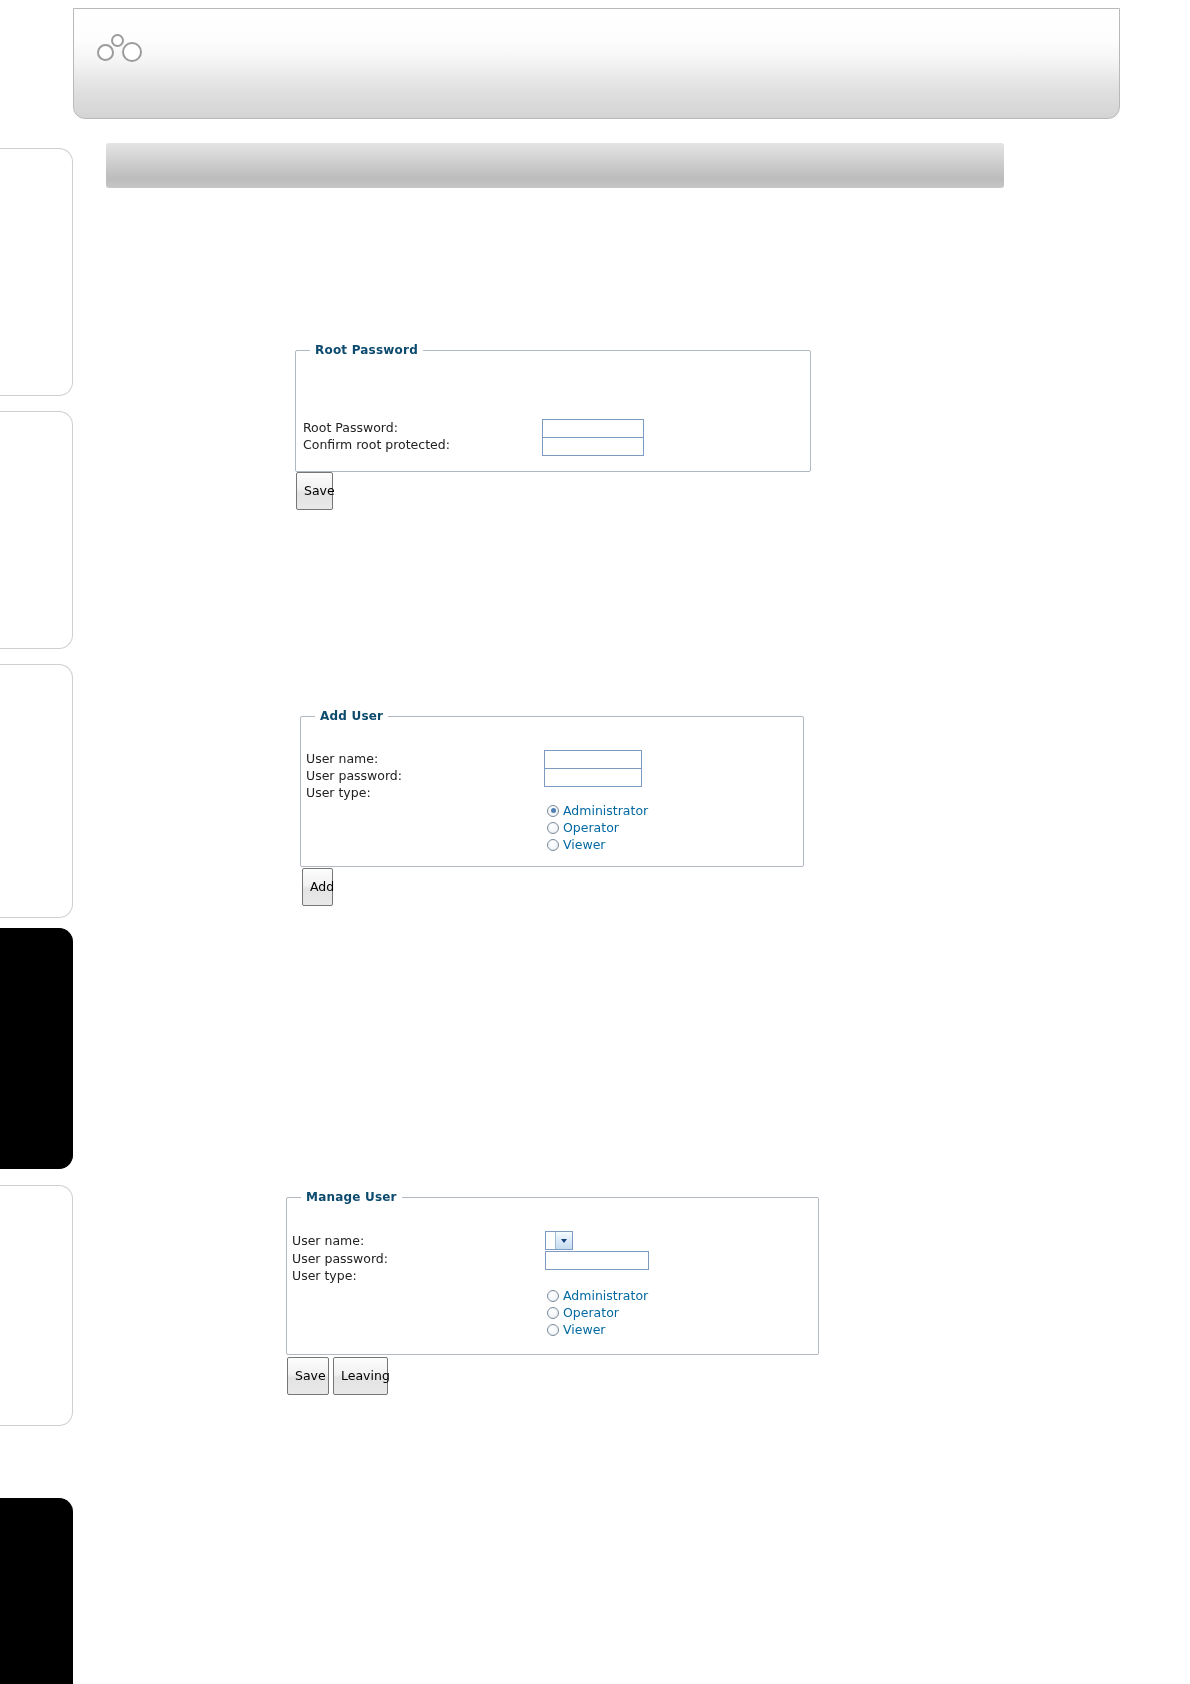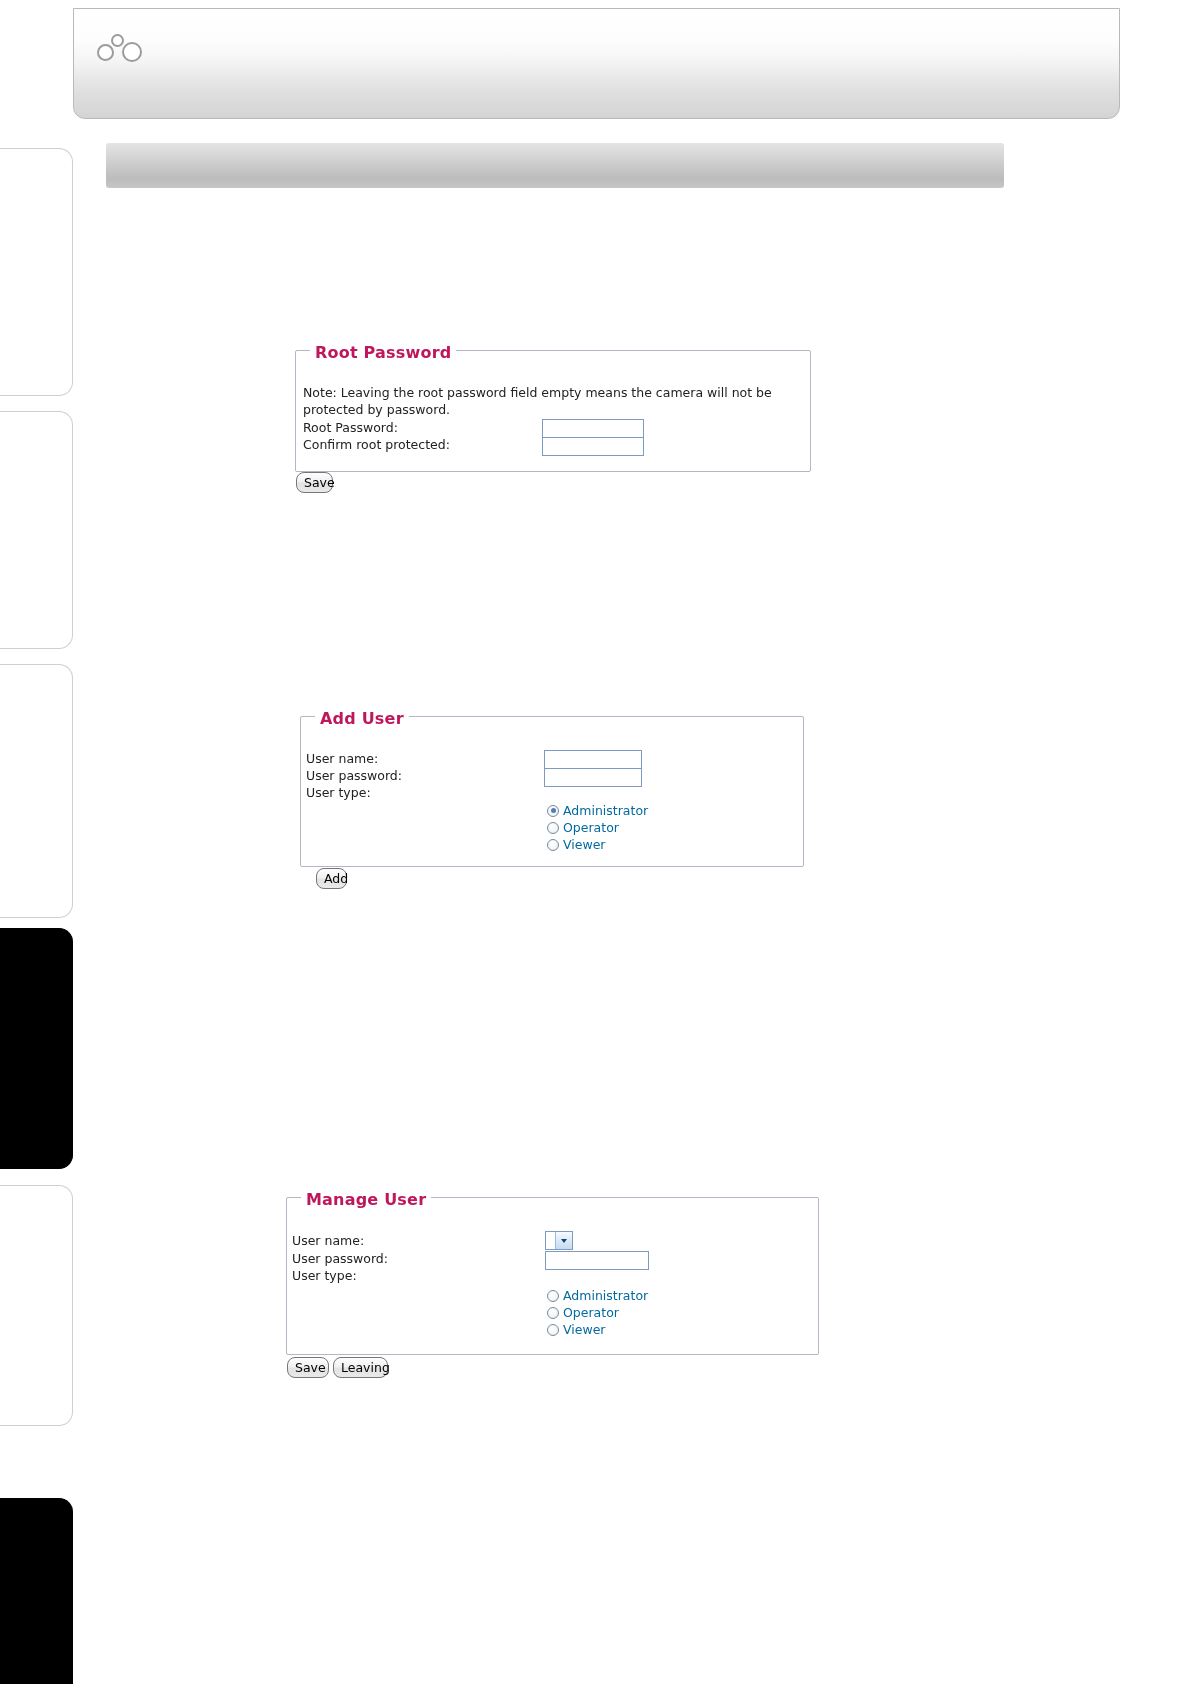--- a/index.html
+++ b/index.html
@@ -89,23 +89,23 @@
     border-radius: 2px;
     background: #ffffff;
     box-sizing: border-box;
   }
   .legend {
     position: absolute;
     top: -8px;
     left: 14px;
     background: #ffffff;
     padding: 0 5px;
-    font-size: 16px;
+    font-size: 12px;
     font-weight: bold;
-    color: #be185d;
+    color: #0c4a6e;
     white-space: nowrap;
     letter-spacing: .2px;
   }
   .note-text {
     position: absolute;
     font-size: 12.5px;
     color: #222;
     line-height: 17px;
   }
   .field-label {
@@ -121,27 +121,27 @@
     box-sizing: border-box;
     height: 19px;
     font-size: 12px;
     font-family: "DejaVu Sans", sans-serif;
     padding: 0 2px;
     color: #000;
   }
   .btn {
     position: absolute;
     border: 1px solid #767676;
-    border-radius: 8px;
+    border-radius: 2px;
     background: linear-gradient(to bottom, #fdfdfd 0%, #f1f1f1 45%, #e3e3e3 55%, #e9e9e9 100%);
     font-size: 12.5px;
     font-family: "DejaVu Sans", sans-serif;
     color: #000;
-    height: 21px;
-    padding: 0 7px;
+    height: 38px;
+    padding: 8px 7px;
     line-height: 19px;
     text-align: center;
     box-sizing: border-box;
     cursor: default;
   }
   .radio-row {
     position: absolute;
     display: flex;
     align-items: center;
     font-size: 12.5px;
@@ -213,21 +213,20 @@
 
 <div class="side-tab tab-1"></div>
 <div class="side-tab tab-2"></div>
 <div class="side-tab tab-3"></div>
 <div class="side-tab tab-4 dark"></div>
 <div class="side-tab tab-5"></div>
 <div class="side-tab tab-6 dark"></div>
 
 <div class="fieldset" style="left:295px; top:350px; width:516px; height:122px;">
   <span class="legend">Root Password</span>
-  <span class="note-text" style="left:7px; top:33px; width:497px;">Note: Leaving the root password field empty means the camera will not be protected by password.</span>
   <span class="field-label" style="left:7px; top:69px;">Root Password:</span>
   <span class="field-label" style="left:7px; top:86px;">Confirm root protected:</span>
   <input class="text-input" type="password" style="left: 246px; top: 68px; width: 102px;" value="">
   <input class="text-input" type="password" style="left: 246px; top: 86px; width: 102px;" value="">
 </div>
 <div class="btn" style="left:296px; top:472px; width:37px;">Save</div>
 
 <div class="fieldset" style="left:300px; top:716px; width:504px; height:151px;">
   <span class="legend">Add User</span>
   <span class="field-label" style="left:5px; top:34px;">User name:</span>
@@ -242,21 +241,21 @@
   </div>
   <div class="radio-row" style="left:246px; top:103px;">
     <span class="radio"></span>
     <span>Operator</span>
   </div>
   <div class="radio-row" style="left:246px; top:120px;">
     <span class="radio"></span>
     <span>Viewer</span>
   </div>
 </div>
-<div class="btn" style="left:316px; top:868px; width:31px;">Add</div>
+<div class="btn" style="left:302px; top:868px; width:31px;">Add</div>
 
 <div class="fieldset" style="left:286px; top:1197px; width:533px; height:158px;padding-left:21px;">
   <span class="legend">Manage User</span>
   <span class="field-label" style="left:5px; top:35px;">User name:</span>
   <span class="field-label" style="left:5px; top:53px;">User password:</span>
   <span class="field-label" style="left:5px; top:70px;">User type:</span>
 
   <div class="select-box" style="left:258px; top:33px;">
     <span class="select-arrow"></span>
   </div>

